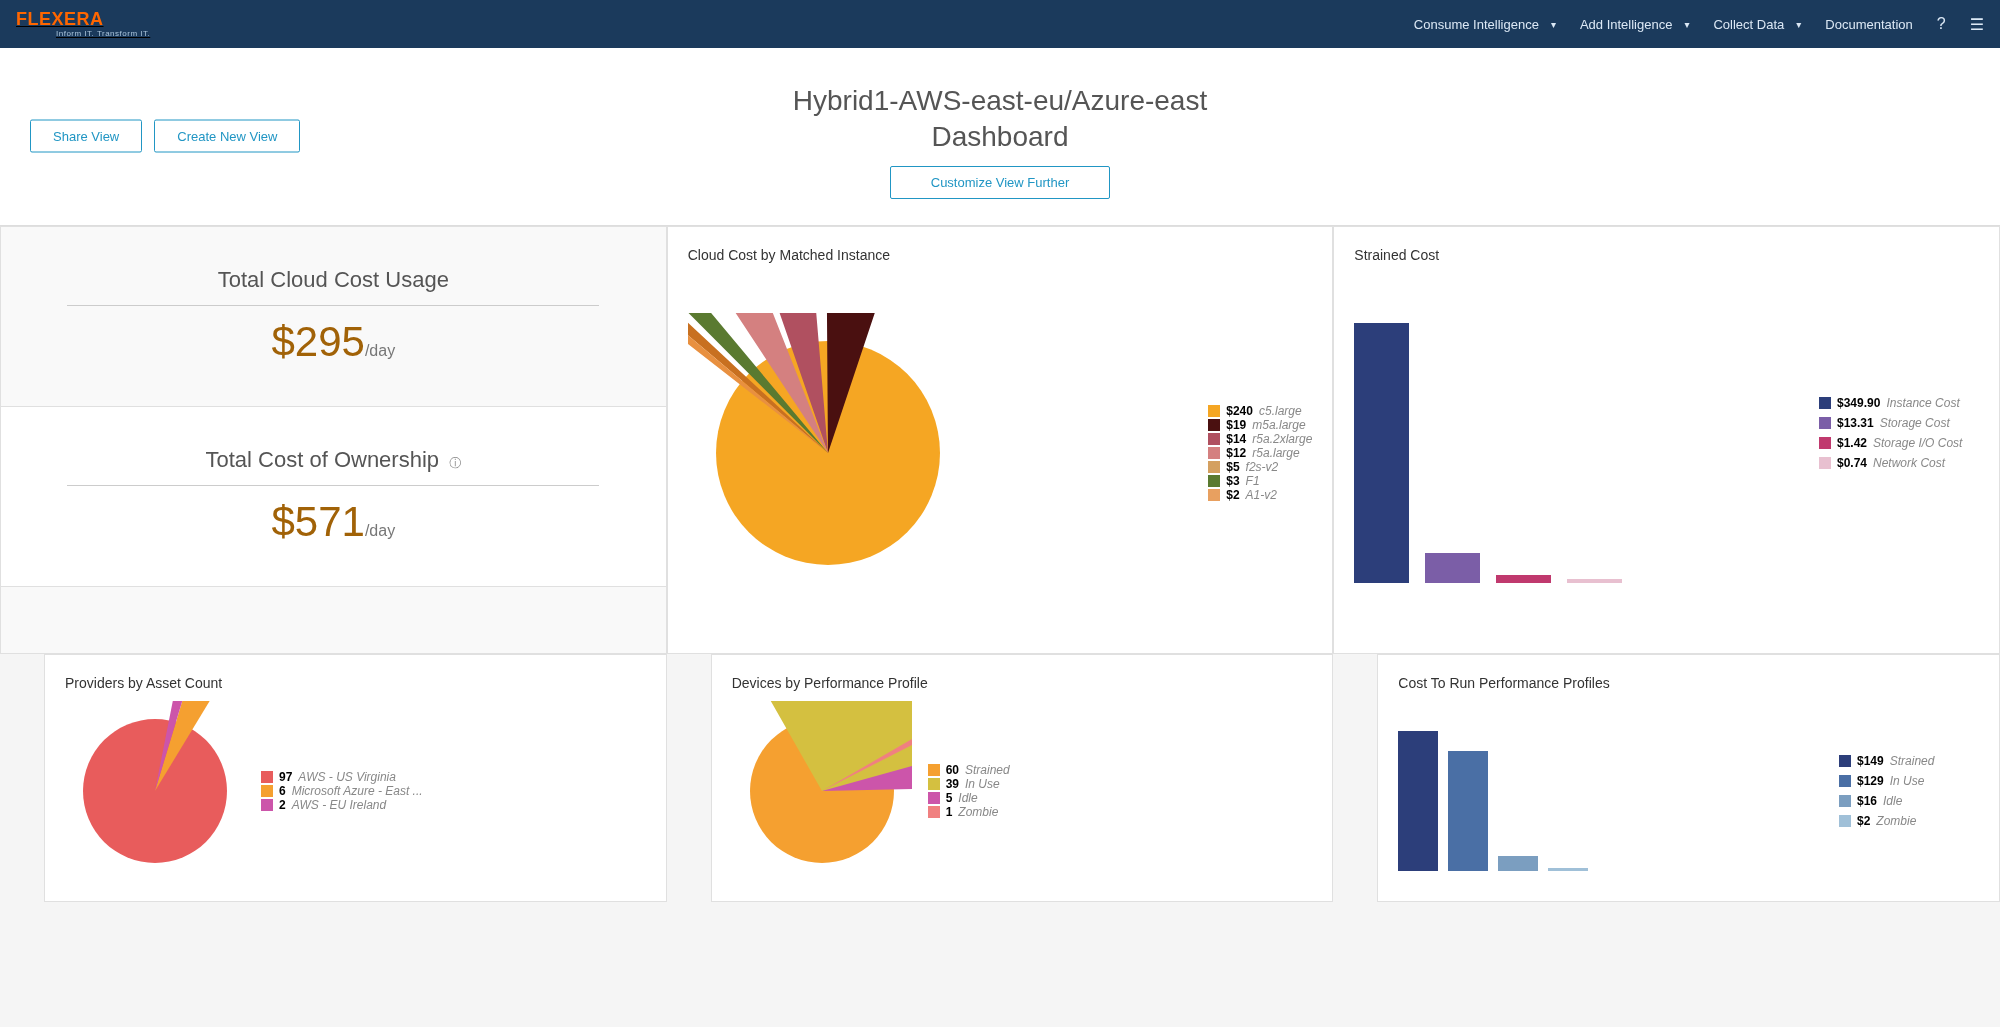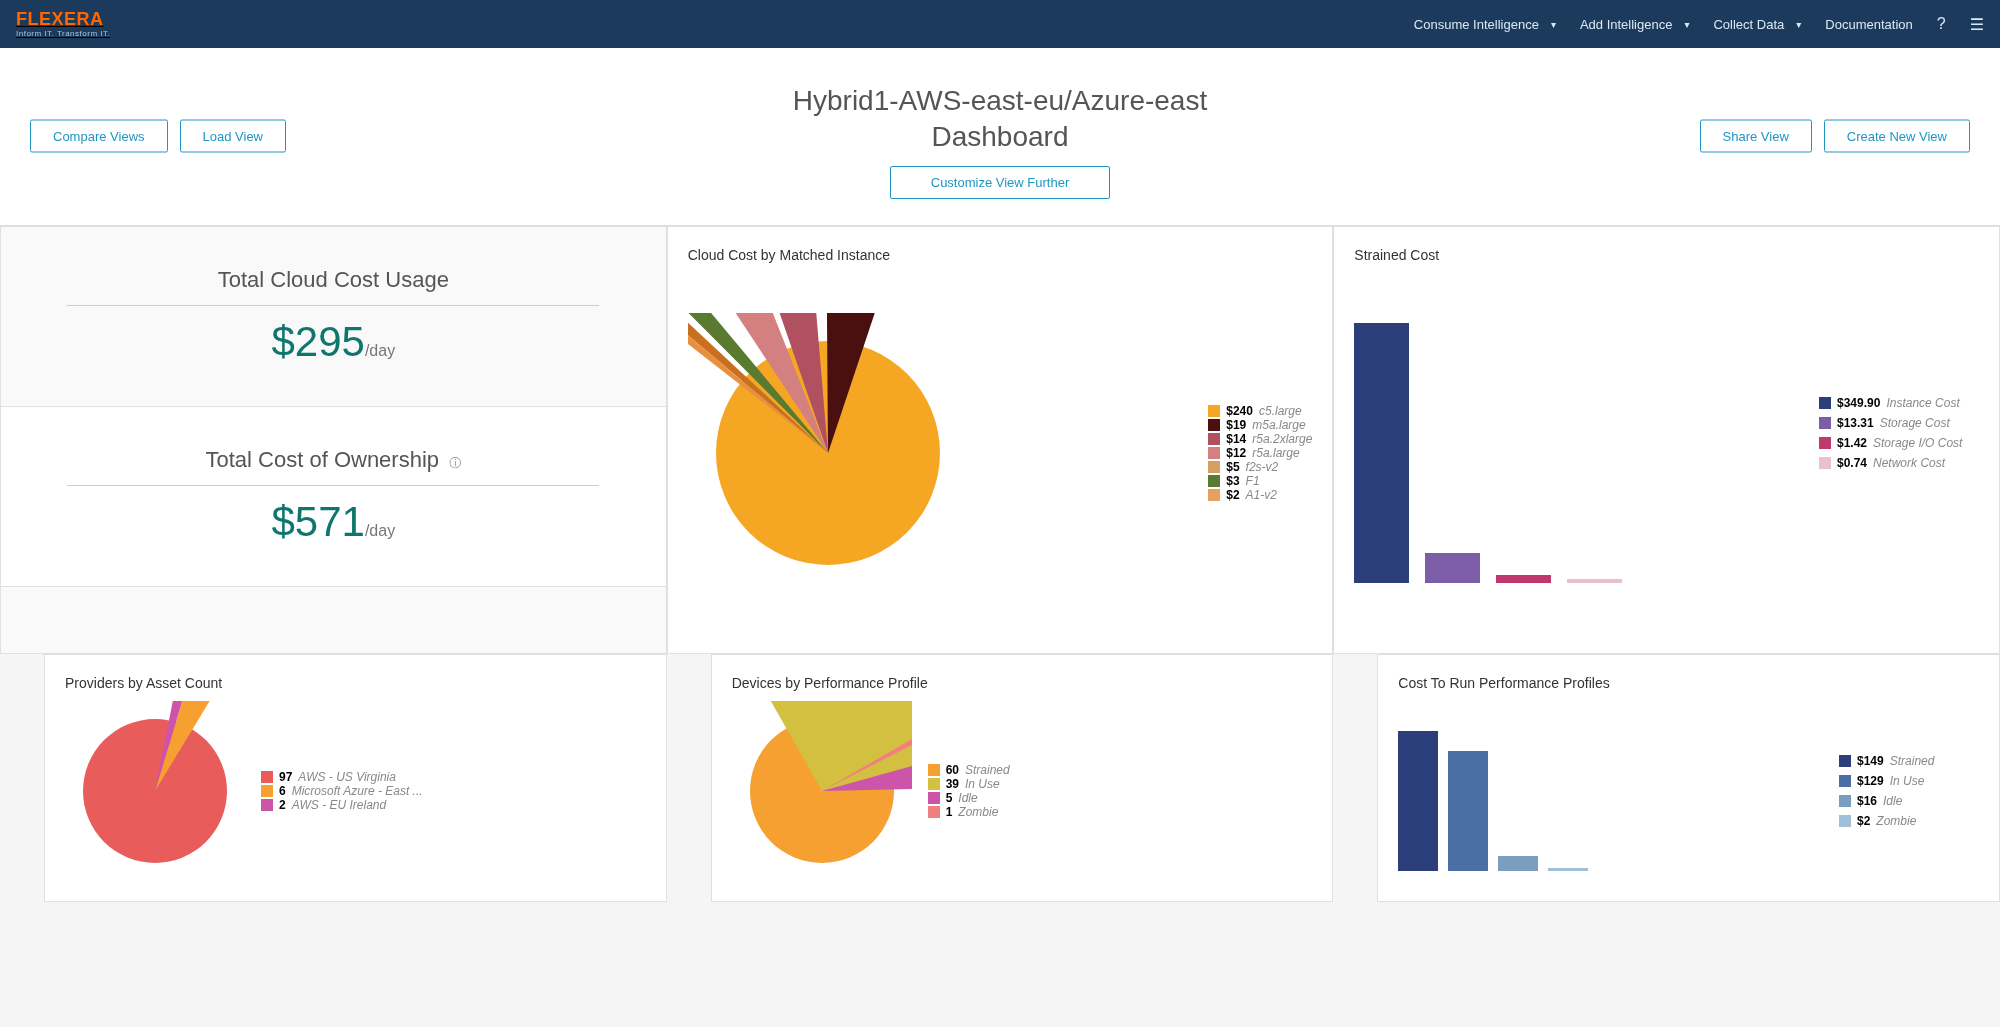--- a/index.html
+++ b/index.html
@@ -132,21 +132,21 @@
     }
     .cost-divider {
       width: 80%;
       border: none;
       border-top: 1px solid #ccc;
       margin-bottom: 12px;
     }
     .cost-value {
       font-size: 42px;
       font-weight: 300;
-      color: #0f766e;
+      color: #a16207;
     }
     .cost-unit {
       font-size: 16px;
       color: #777;
     }
 
     
     .pie-container {
       display: flex;
       align-items: center;
@@ -198,20 +198,21 @@
       font-size: 18px;
       font-weight: 900;
       letter-spacing: 0.5px;
       text-transform: uppercase;
     }
     .flexera-wordmark span { color: #f60; }
     .flexera-tagline {
       color: #aac4db;
       font-size: 8px;
       letter-spacing: 0.5px;
+      margin-left: 40px;
     }
   </style>
 </head>
 <body>
 
 <nav class="navbar">
   <div class="navbar-brand">
     <div class="flexera-logo">
       <div class="flexera-wordmark">
         <span style="color:#f60">FLEX</span><span>ERA</span>
@@ -242,24 +243,20 @@
 
 <div class="page-header">
   <div style="text-align:center; padding: 0 300px;">
     <div class="page-title">
       <span>Hybrid1-AWS-east-eu/Azure-east</span><br>
       <span>Dashboard</span>
     </div>
   </div>
 
   <div class="header-actions">
-    <div class="header-left">
-      <button class="outline-btn">Compare Views</button>
-      <button class="outline-btn">Load View</button>
-    </div>
     <div class="header-right">
       <button class="outline-btn">Share View</button>
       <button class="outline-btn">Create New View</button>
     </div>
   </div>
 
   <div class="customize-row">
     <button class="customize-btn">Customize View Further</button>
   </div>
 </div>

